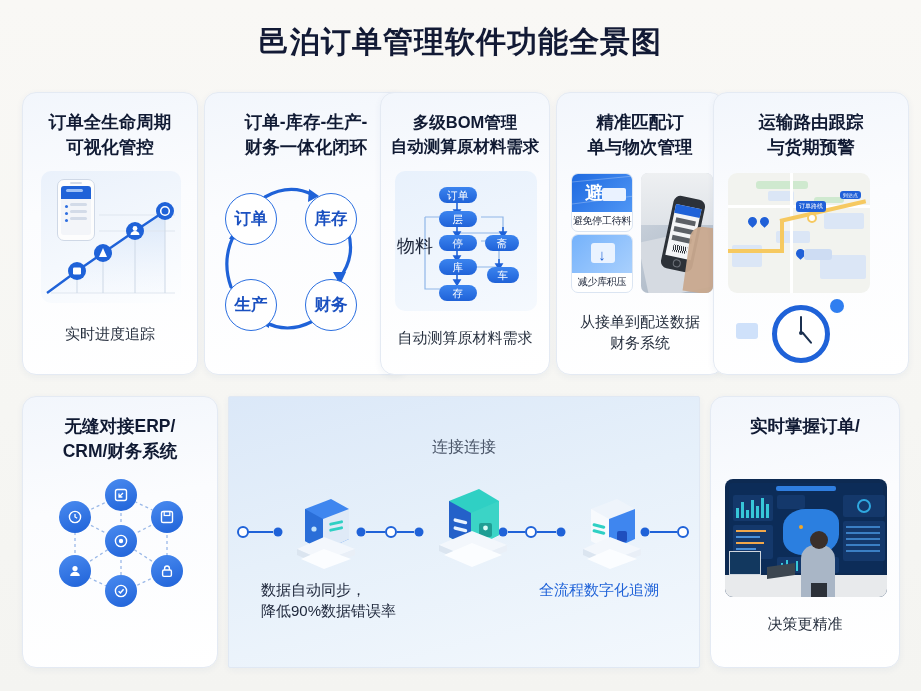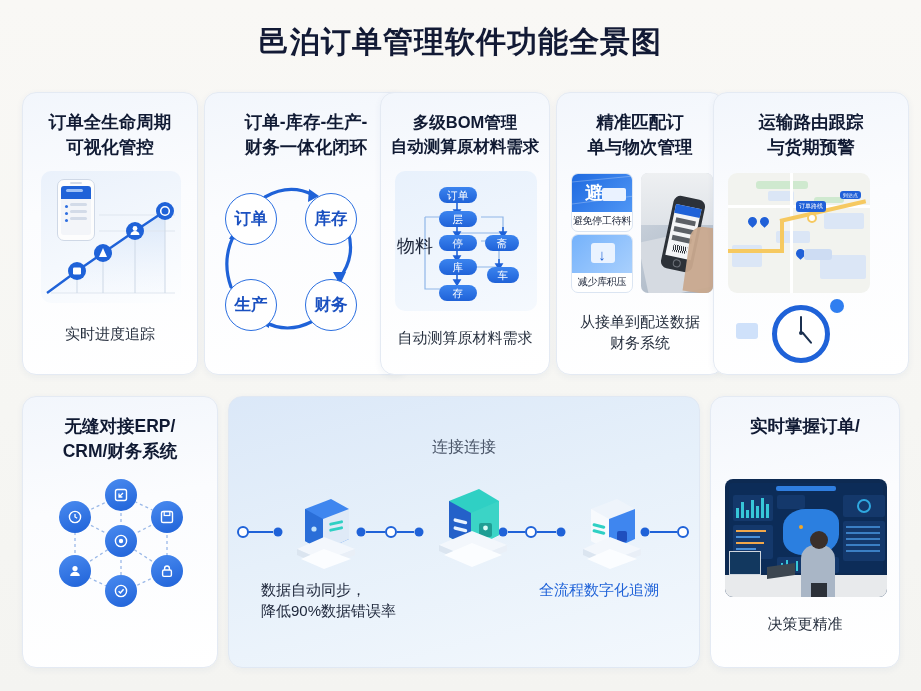--- a/index.html
+++ b/index.html
@@ -117,21 +117,21 @@
     position:absolute; border-radius:50%;
     background:linear-gradient(160deg,#4a8bf0,#1f62d8);
     display:flex;align-items:center;justify-content:center;
     color:#fff;
   }
 
   
   .center-panel {
     position:absolute;
     background:linear-gradient(165deg,#dbe8f8 0%,#e6f0fa 45%,#f3f8fd 100%);
-    border:1px solid #e0e8f3; border-radius:14px; overflow:hidden;
+    border:1px solid #e0e8f3; border-radius:2px; overflow:hidden;
     box-shadow: 0 2px 7px rgba(40,70,130,.05);
   }
   .cp-title { position:absolute; width:100%; text-align:center; color:#4a5568;
     font-size:16px; }
   .server { position:absolute; }
   .cp-cap { position:absolute; color:#1b2438; font-size:15px; line-height:21px; }
   .cp-cap.accent { color:#1f62d8; }
 
   
   .dash-photo { position:absolute; border-radius:8px; overflow:hidden;

